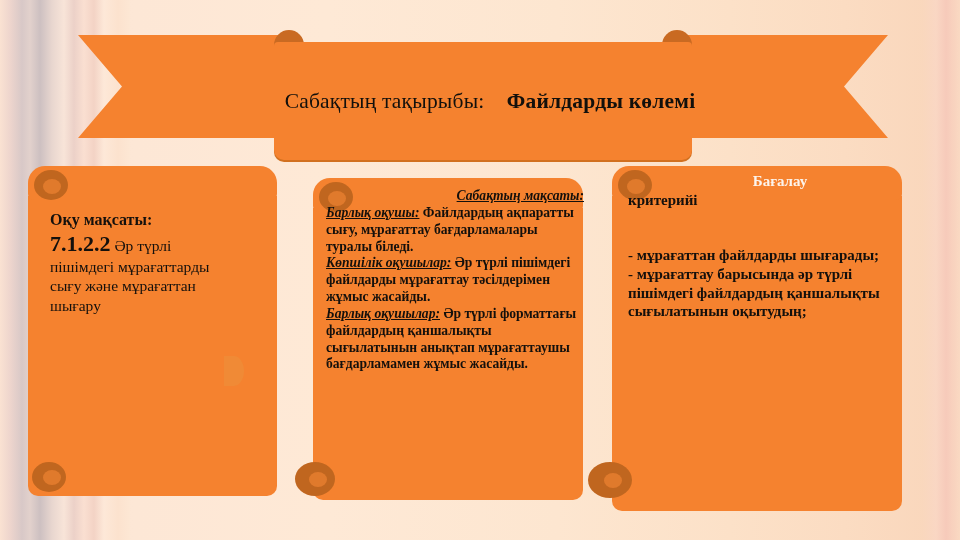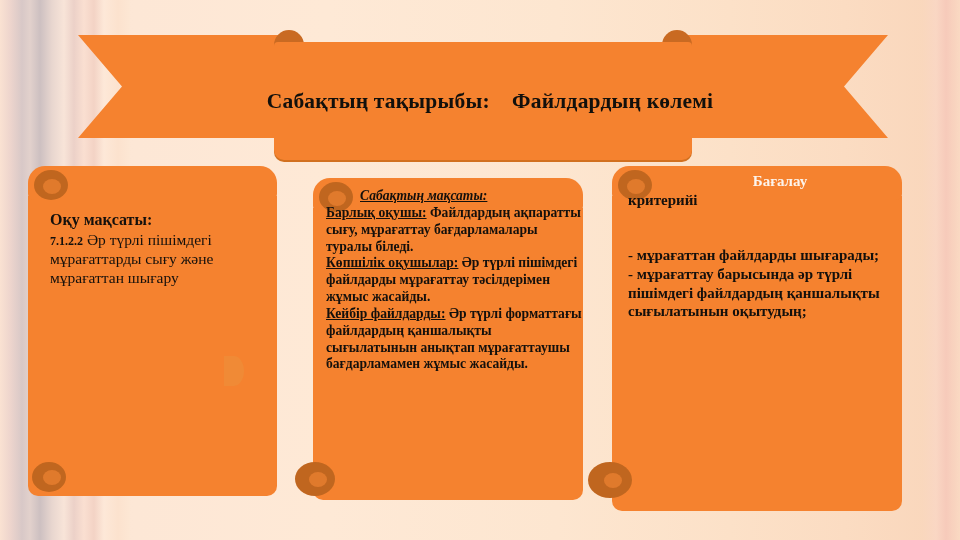--- a/index.html
+++ b/index.html
@@ -75,21 +75,21 @@
     background:#f5822f;
     border-radius:4px 4px 10px 10px;
     box-shadow:0 2px 0 #d2701f;
     display:flex;align-items:center;justify-content:center;
   }
   .ribbon-title{
     color:#12100c;font-size:21.5px;letter-spacing:.2px;white-space:nowrap;
     padding-left:14px;
   }
   .ribbon-title b{font-weight:bold;}
-  .ribbon-title .plain{font-weight:bold;}
+  .ribbon-title .plain{font-weight:normal;}
 
   
   .card{position:absolute;}
   .card-top{
     position:absolute;left:0;top:0;height:34px;width:100%;
     background:#f5822f;border-radius:17px 17px 6px 6px;
   }
   .card-body{
     position:absolute;left:0;width:100%;
     background:#f5822f;
@@ -103,35 +103,35 @@
     position:absolute;width:18px;height:15px;border-radius:50%;
     background:#e07a2c;
   }
   .side-nub{
     position:absolute;width:20px;height:30px;border-radius:0 50% 50% 0;
     background:#f08a36;
   }
   .card-text{
     position:absolute;color:#14100c;line-height:1.24;
   }
-  .card-text .ital-u{font-weight:bold;text-decoration:underline;}
+  .card-text .ital-u{font-style:italic;font-weight:bold;text-decoration:underline;}
   .card-text .white{color:#fdf4ec;font-weight:bold;}
 
   
   #card-left{left:28px;top:166px;width:205px;height:330px;padding-left:44px;}
   #card-left .card-body{top:30px;height:300px;}
   #card-left .text{left:22px;top:44px;width:175px;font-size:15.5px;}
   #card-left .text .l1{font-weight:bold;font-size:16px;}
-  #card-left .text .l2{font-weight:bold;font-size:12px;}
+  #card-left .text .l2{font-weight:bold;font-size:22px;}
 
   
   #card-mid{left:313px;top:178px;width:270px;height:322px;}
   #card-mid .card-body{top:30px;height:292px;}
   #card-mid .text{left:13px;top:10px;width:258px;font-size:13.6px;font-weight:bold;}
-  #card-mid .text .hdr{font-style:italic;text-decoration:underline;display:block;text-align:left;padding-left:34px;}
+  #card-mid .text .hdr{font-style:italic;text-decoration:underline;display:block;text-align:right;padding-left:34px;}
 
   
   #card-right{left:612px;top:166px;width:290px;height:345px;border-radius:22px;}
   #card-right .card-body{top:30px;height:315px;}
   #card-right .text{left:16px;top:6px;width:276px;font-size:15px;font-weight:bold;}
   #card-right .text .hdr{display:block;text-align:center;padding-left:28px;}
 
   
   .footer{
     position:absolute;left:30px;top:516px;width:900px;
@@ -150,21 +150,21 @@
 
   <div class="ribbon">
     <div class="ribbon-tail left"></div>
     <div class="ribbon-tail right"></div>
     <div class="ribbon-roll l"></div>
     <div class="ribbon-roll r"></div>
     <div class="ribbon-body">
       <div class="ribbon-title">
         <span class="plain">Сабақтың тақырыбы:</span>
         &nbsp;&nbsp;
-        <b>Файлдардың көлемі</b>
+        <b>Файлдарды көлемі</b>
       </div>
     </div>
   </div>
 
   <div class="card" id="card-left">
     <div class="card-body"></div>
     <div class="card-top"></div>
     <div class="curl" style="left:6px;top:4px;">
       <div class="curl-inner" style="left:9px;top:9px;"></div>
     </div>
@@ -189,21 +189,21 @@
     <div class="curl" style="left:-18px;top:284px;width:40px;height:34px;">
       <div class="curl-inner" style="left:14px;top:10px;"></div>
     </div>
 
     <div class="card-text text">
       <span class="hdr">Сабақтың мақсаты:</span>
       <span class="ital-u">Барлық оқушы:</span>
       <span>Файлдардың ақпаратты сығу, мұрағаттау бағдарламалары туралы біледі.</span><br>
       <span class="ital-u">Көпшілік оқушылар:</span>
       <span>Әр түрлі пішімдегі файлдарды мұрағаттау тәсілдерімен жұмыс жасайды.</span><br>
-      <span class="ital-u">Кейбір файлдарды:</span>
+      <span class="ital-u">Барлық оқушылар:</span>
       <span>Әр түрлі форматтағы файлдардың қаншалықты сығылатынын анықтап мұрағаттаушы бағдарламамен жұмыс жасайды.</span>
     </div>
   </div>
 
   <div class="card" id="card-right">
     <div class="card-body"></div>
     <div class="card-top"></div>
     <div class="curl" style="left:6px;top:4px;">
       <div class="curl-inner" style="left:9px;top:9px;"></div>
     </div>

